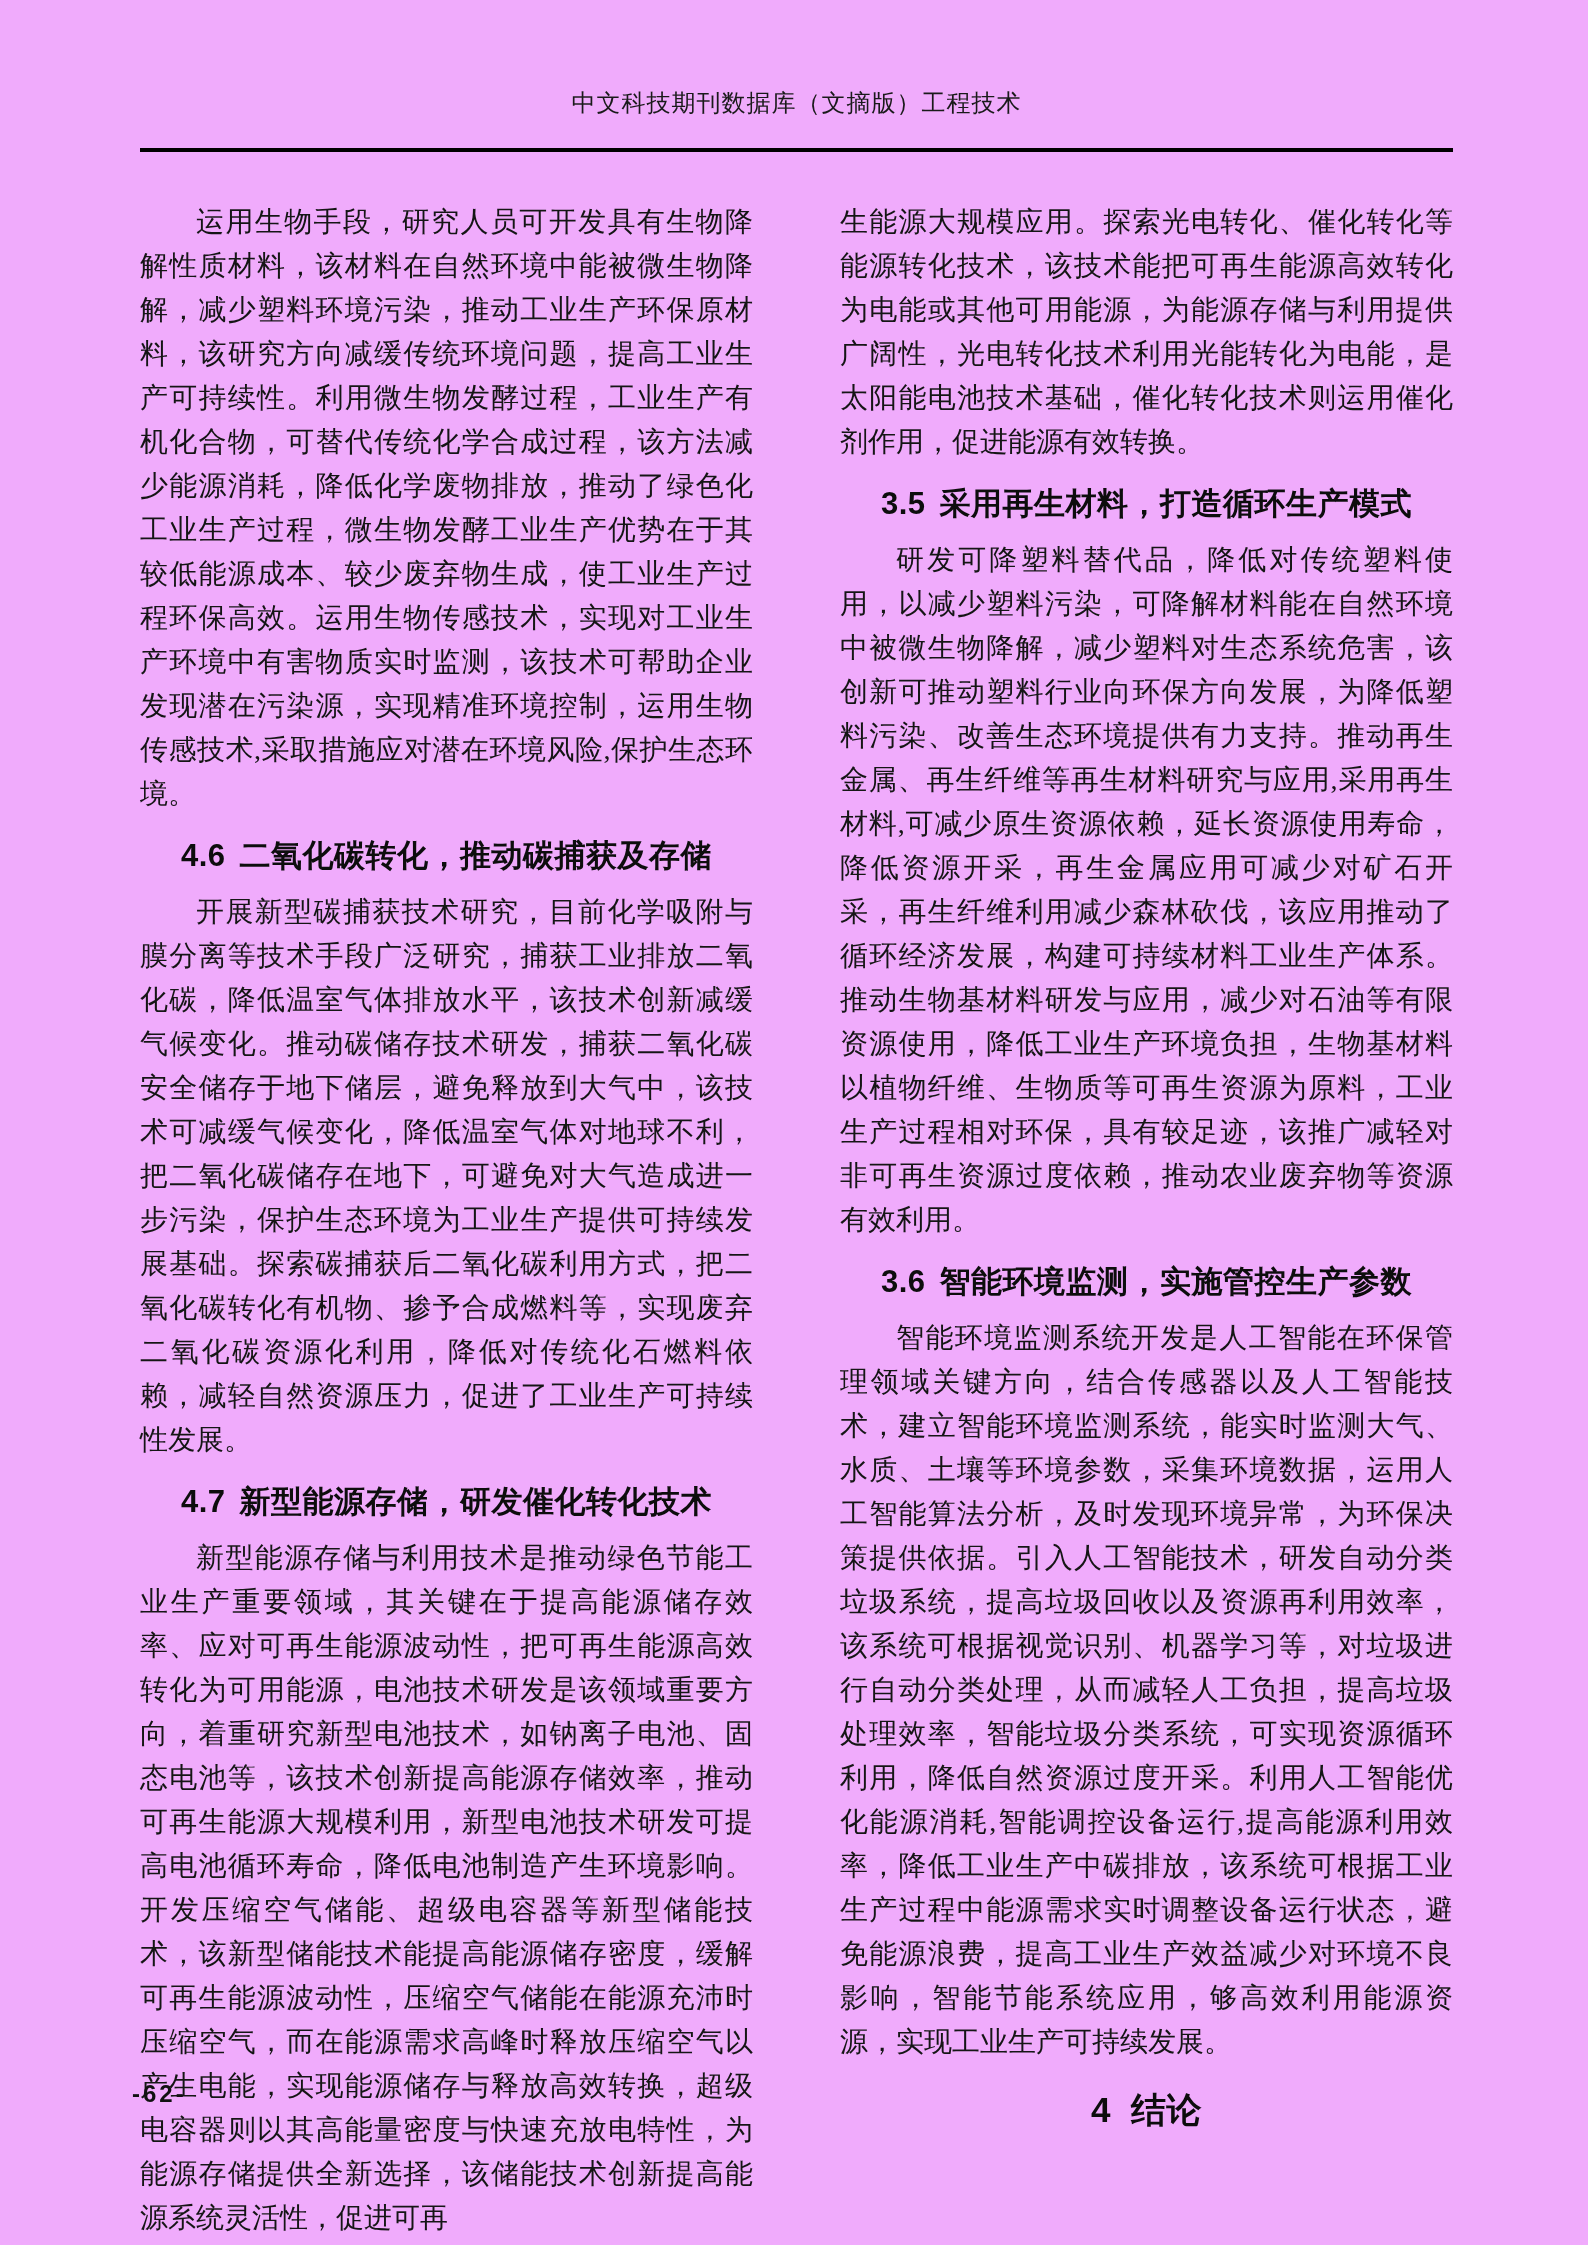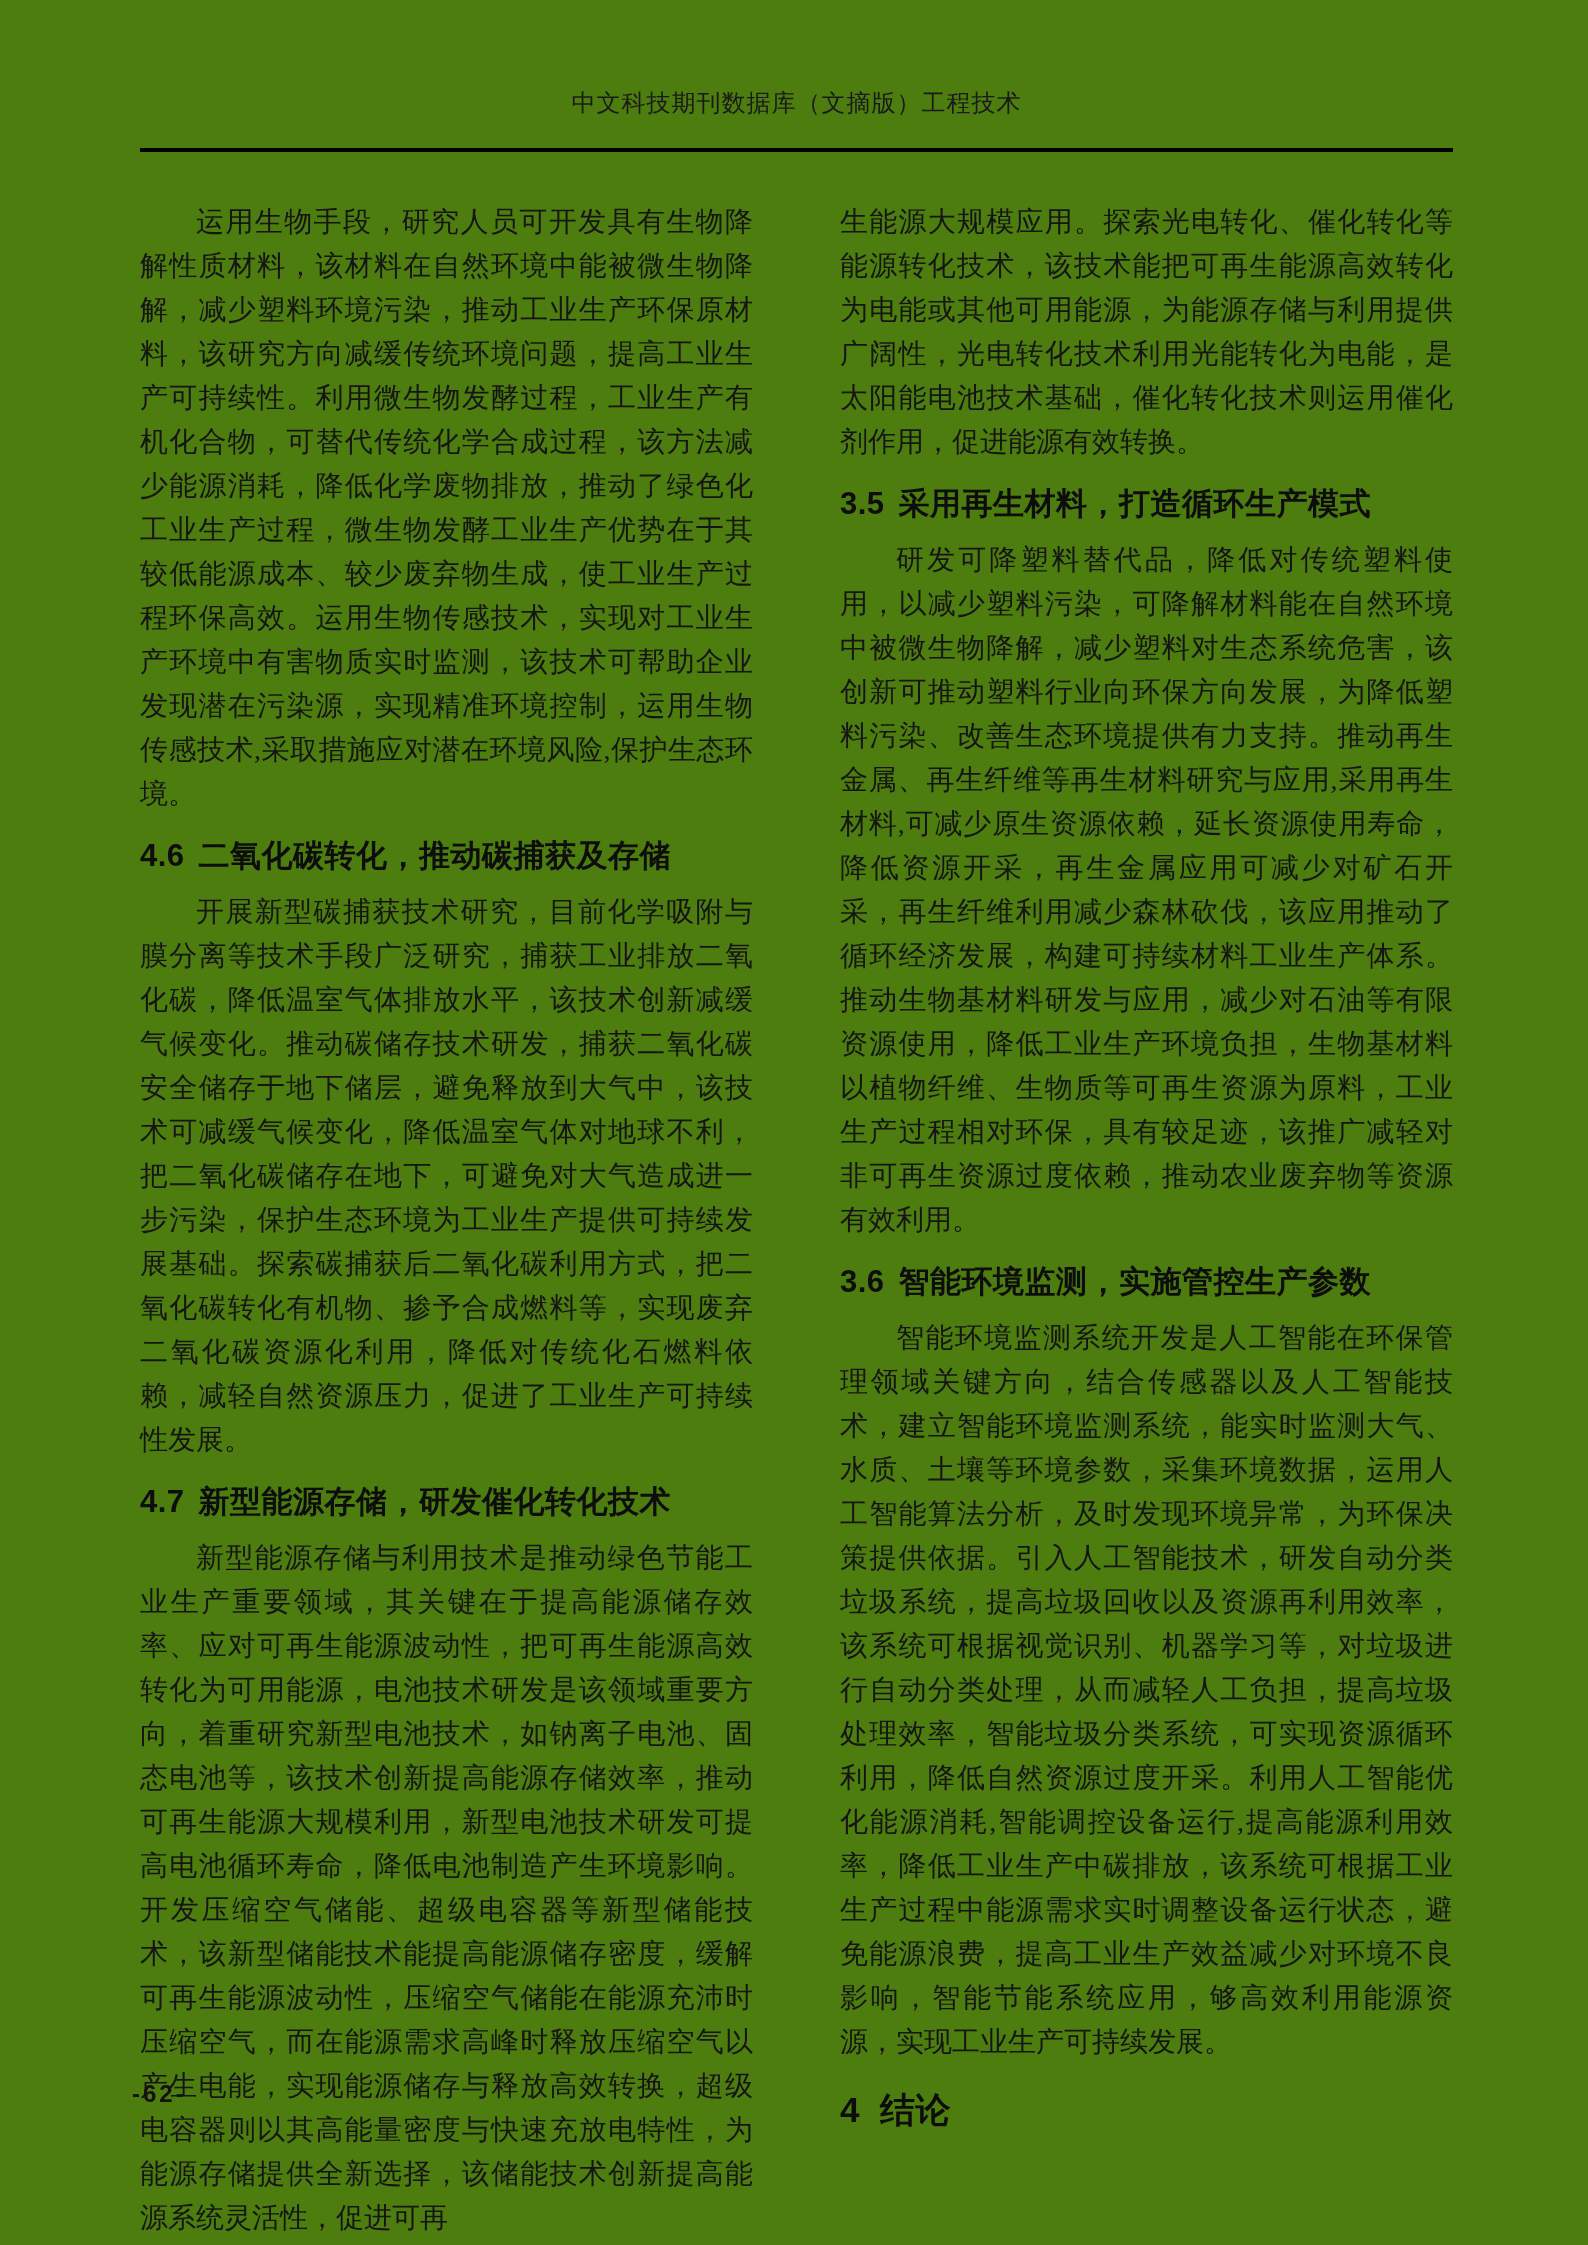--- a/index.html
+++ b/index.html
@@ -4,21 +4,21 @@
 <style>
   html, body {
     margin: 0;
     padding: 0;
     background: #ffffff;
   }
   .page {
     position: relative;
     width: 1588px;
     height: 2245px;
-    background: #4d7c0f;
+    background: #f0abfc;
     color: #151515;
     font-family: "Liberation Serif", "DejaVu Serif", serif;
     overflow: hidden;
   }
   .journal-header {
     position: absolute;
     top: 88px;
     left: 140px;
     width: 1313px;
     text-align: center;
@@ -57,21 +57,21 @@
   .col p.indent {
     text-indent: 2em;
   }
   .section-heading {
     font-family: "Liberation Sans", "DejaVu Sans", sans-serif;
     font-weight: bold;
     font-size: 31px;
     line-height: 48px;
     margin: 16px 0 10px 0;
     letter-spacing: 0.5px;
-    text-align: left;
+    text-align: center;
     color: #0d0d0d;
     white-space: nowrap;
   }
   .section-heading .num {
     display: inline-block;
     margin-right: 14px;
   }
   .section-heading.conclusion {
     font-size: 35px;
     margin-top: 22px;

